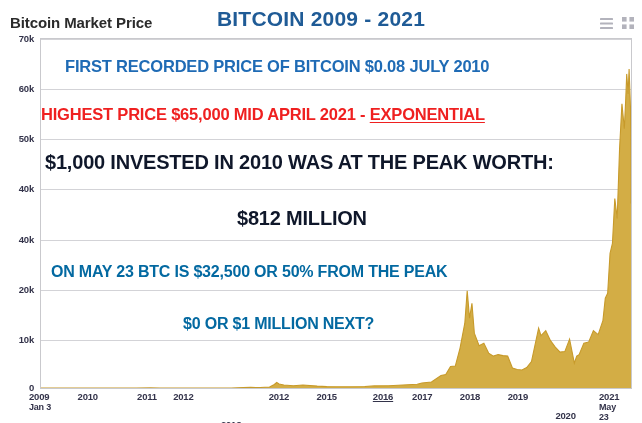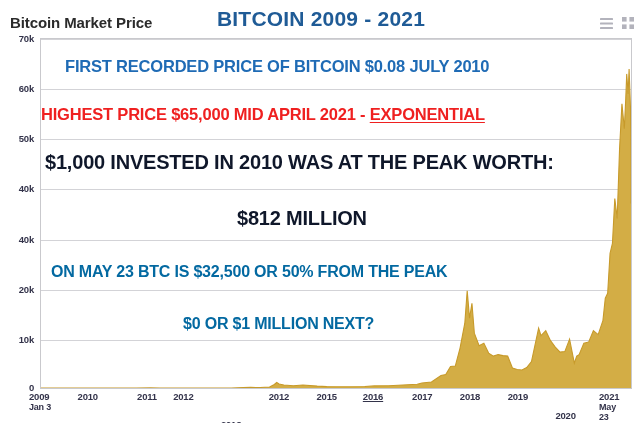--- a/index.html
+++ b/index.html
@@ -140,21 +140,21 @@
   </div>
 
   <div id="xticks">
       <div class="xtick" style="left: 40px;">2009<span class="sub">Jan 3</span></div>
       <div class="xtick" style="left: 87.7805px;">2010</div>
       <div class="xtick" style="left: 147px;">2011</div>
       <div class="xtick" style="left: 183.341px;">2012</div>
       <div class="xtick" style="left: 231.122px; margin-top: 28px;">2013</div>
       <div class="xtick" style="left: 278.902px;">2012</div>
       <div class="xtick" style="left: 326.683px;">2015</div>
-      <div class="xtick" style="left: 373px; text-decoration: underline;">2016</div>
+      <div class="xtick" style="left: 383px; text-decoration: underline;">2016</div>
       <div class="xtick" style="left: 422.244px;">2017</div>
       <div class="xtick" style="left: 470.024px;">2018</div>
       <div class="xtick" style="left: 517.805px;">2019</div>
       <div class="xtick" style="left: 565.585px; margin-top: 19px;">2020</div>
       <div class="xtick" style="left: 613.366px;">2021<span class="sub">May 23</span></div>
     </div>
 
 </div>
 
 </body></html>

